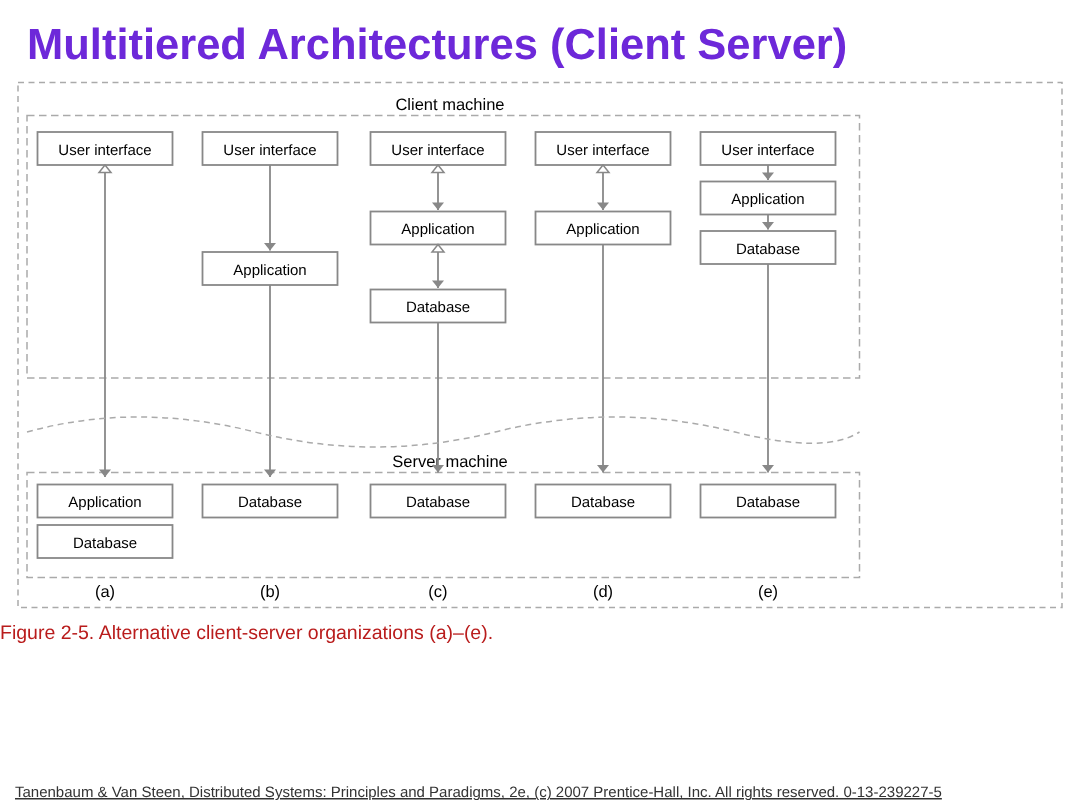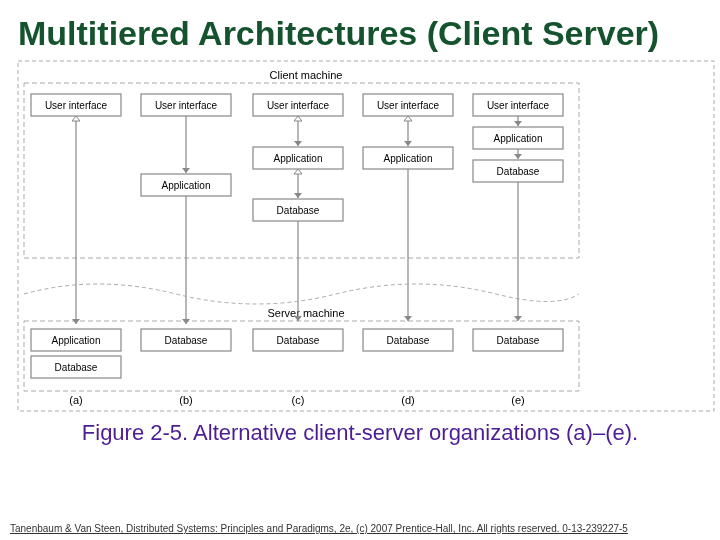--- a/index.html
+++ b/index.html
@@ -5,37 +5,36 @@
     * { box-sizing: border-box; margin: 0; padding: 0; }
     body {
       width: 720px;
       height: 540px;
       background: #fff;
       font-family: Arial, sans-serif;
       overflow: hidden;
       position: relative;
     }
     .title {
-      font-size: 34px;
+      font-size: 29px;
       font-weight: bold;
       padding: 14px 18px 6px 18px;
-      color: #14532d;
+      color: #6d28d9;
     }
     .diagram-area {
       display: flex;
-      justify-content: flex-end;
+      justify-content: center;
       align-items: flex-start;
       margin: 0 auto;
       padding: 0 4px;
     }
     .caption {
-      text-align: center;
-      font-size: 22px;
+      font-size: 13px;
       margin-top: 6px;
-      color: #4c1d95;
+      color: #b91c1c;
     }
     .footer {
       text-align: left;
       font-size: 10px;
       color: #333;
       position: absolute;
       bottom: 6px;
       left: 10px;
       right: 10px;
       text-decoration: underline;

